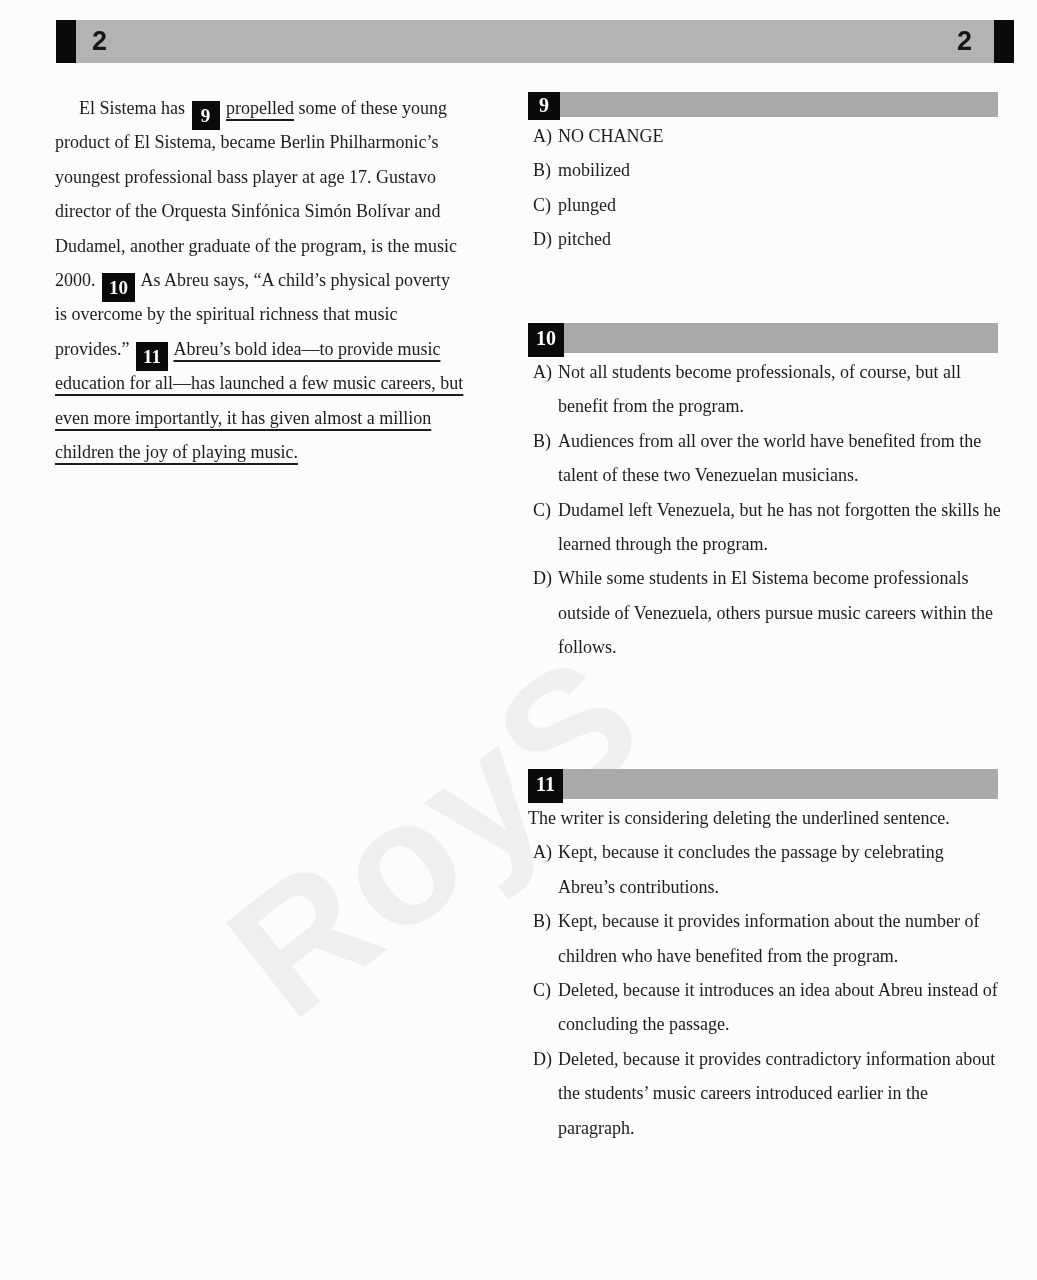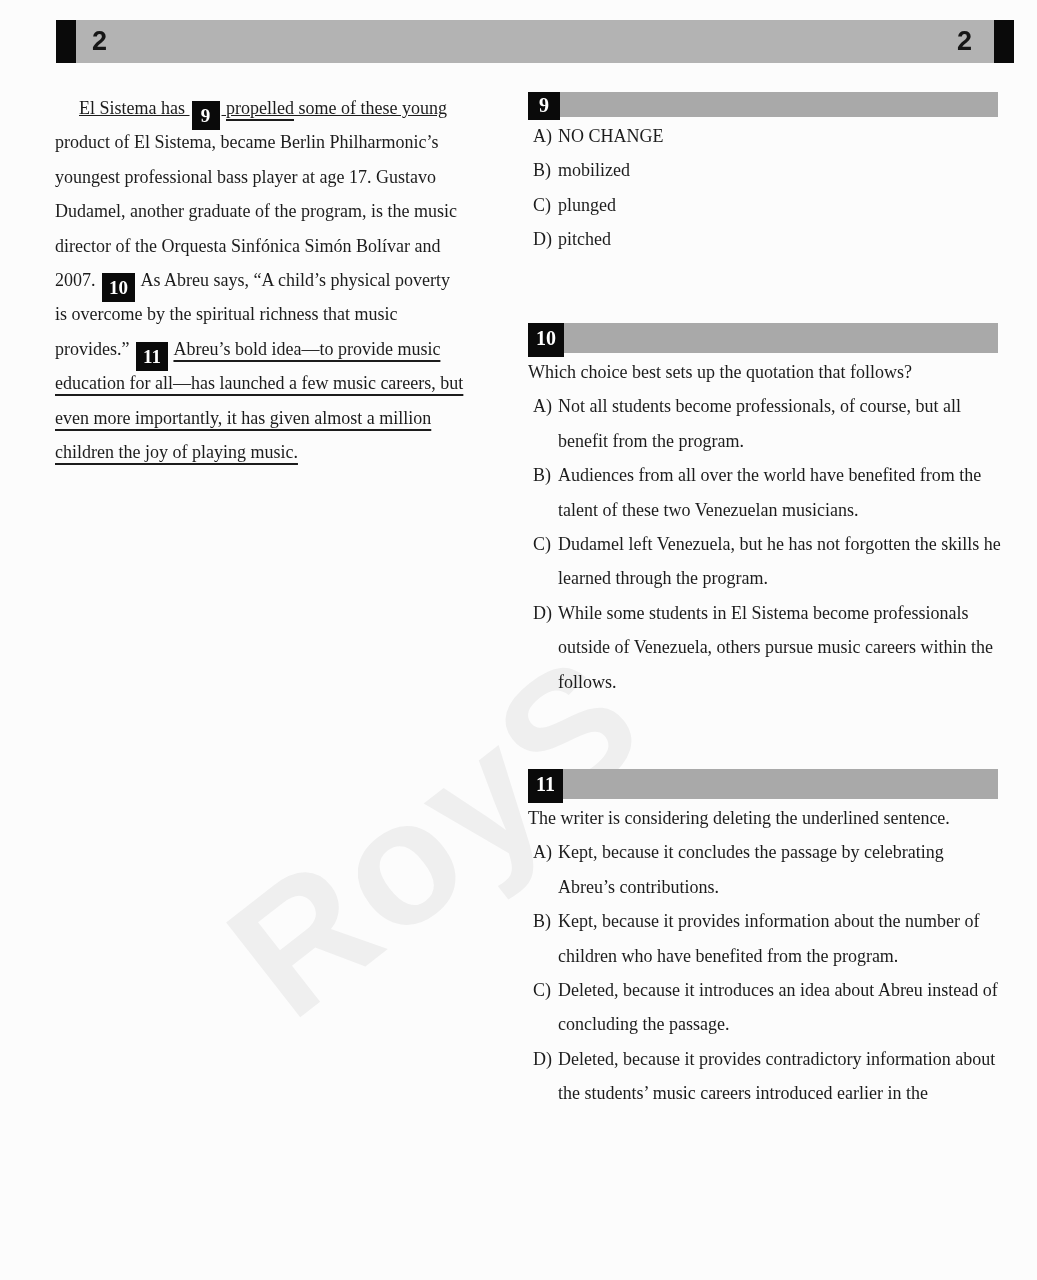--- a/index.html
+++ b/index.html
@@ -40,21 +40,21 @@
     z-index:0;
     user-select:none;
   }
 
   
   .passage {
     position:absolute; left:55px; top:91px; width:455px;
     font-size:18px; line-height:34.4px; z-index:1;
   }
   .pline { white-space:pre; height:34.4px; }
-  .pline.indent { padding-left:24px;text-decoration:underline; }
+  .pline.indent { padding-left:24px; }
   .u {
     text-decoration:underline;
     text-underline-offset:5px;
     text-decoration-thickness:1.5px;
   }
   .marker {
     display:inline-block;
     background:#0a0a0a; color:#ffffff;
     font-weight:bold; font-size:19px;
     line-height:29px; height:29px;
@@ -92,23 +92,23 @@
   <div class="corner left"></div>
   <div class="corner right"></div>
   <div class="pagenum left">2</div>
   <div class="pagenum right">2</div>
 </div>
 
 <div class="passage">
     <div class="pline indent"><span>El Sistema has </span><span class="marker">9</span><span> </span><span class="u">propelled</span><span> some of these young</span></div>
     <div class="pline"><span>product of El Sistema, became Berlin Philharmonic’s</span></div>
     <div class="pline"><span>youngest professional bass player at age 17. Gustavo</span></div>
+    <div class="pline"><span>director of the Orquesta Sinfónica Simón Bolívar and</span></div>
     <div class="pline"><span>Dudamel, another graduate of the program, is the music</span></div>
-    <div class="pline"><span>director of the Orquesta Sinfónica Simón Bolívar and</span></div>
-    <div class="pline"><span>2007. </span><span class="marker">10</span><span> As Abreu says, “A child’s physical poverty</span></div>
+    <div class="pline"><span>2000. </span><span class="marker">10</span><span> As Abreu says, “A child’s physical poverty</span></div>
     <div class="pline"><span>is overcome by the spiritual richness that music</span></div>
     <div class="pline"><span>provides.” </span><span class="marker">11</span><span> </span><span class="u">Abreu’s bold idea—to provide music</span></div>
     <div class="pline"><span class="u">education for all—has launched a few music careers, but</span></div>
     <div class="pline"><span class="u">even more importantly, it has given almost a million</span></div>
     <div class="pline"><span class="u">children the joy of playing music.</span></div>
   </div>
 
 <div class="question" id="q9">
   <div class="qbar">
     <span class="qnum">9</span>
@@ -119,21 +119,20 @@
       <div class="line oline"><span class="oletter">C)</span><span>plunged</span></div>
       <div class="line oline"><span class="oletter">D)</span><span>pitched</span></div>
     </div>
 </div>
 
 <div class="question" id="q10">
   <div class="qbar">
     <span class="qnum">10</span>
   </div>
   <div class="qcontent">
-      <div class="line stem">Which choice best sets up the quotation that follows?</div>
       <div class="line oline"><span class="oletter">A)</span><span>Not all students become professionals, of course, but all</span></div>
       <div class="line oline"><span>benefit from the program.</span></div>
       <div class="line oline"><span class="oletter">B)</span><span>Audiences from all over the world have benefited from the</span></div>
       <div class="line oline"><span>talent of these two Venezuelan musicians.</span></div>
       <div class="line oline"><span class="oletter">C)</span><span>Dudamel left Venezuela, but he has not forgotten the skills he</span></div>
       <div class="line oline"><span>learned through the program.</span></div>
       <div class="line oline"><span class="oletter">D)</span><span>While some students in El Sistema become professionals</span></div>
       <div class="line oline"><span>outside of Venezuela, others pursue music careers within the</span></div>
       <div class="line oline"><span>follows.</span></div>
     </div>
@@ -146,14 +145,15 @@
   <div class="qcontent">
       <div class="line stem">The writer is considering deleting the underlined sentence.</div>
       <div class="line oline"><span class="oletter">A)</span><span>Kept, because it concludes the passage by celebrating</span></div>
       <div class="line oline"><span>Abreu’s contributions.</span></div>
       <div class="line oline"><span class="oletter">B)</span><span>Kept, because it provides information about the number of</span></div>
       <div class="line oline"><span>children who have benefited from the program.</span></div>
       <div class="line oline"><span class="oletter">C)</span><span>Deleted, because it introduces an idea about Abreu instead of</span></div>
       <div class="line oline"><span>concluding the passage.</span></div>
       <div class="line oline"><span class="oletter">D)</span><span>Deleted, because it provides contradictory information about</span></div>
       <div class="line oline"><span>the students’ music careers introduced earlier in the</span></div>
+      <div class="line oline"><span>paragraph.</span></div>
     </div>
 </div>
 
 </body></html>

